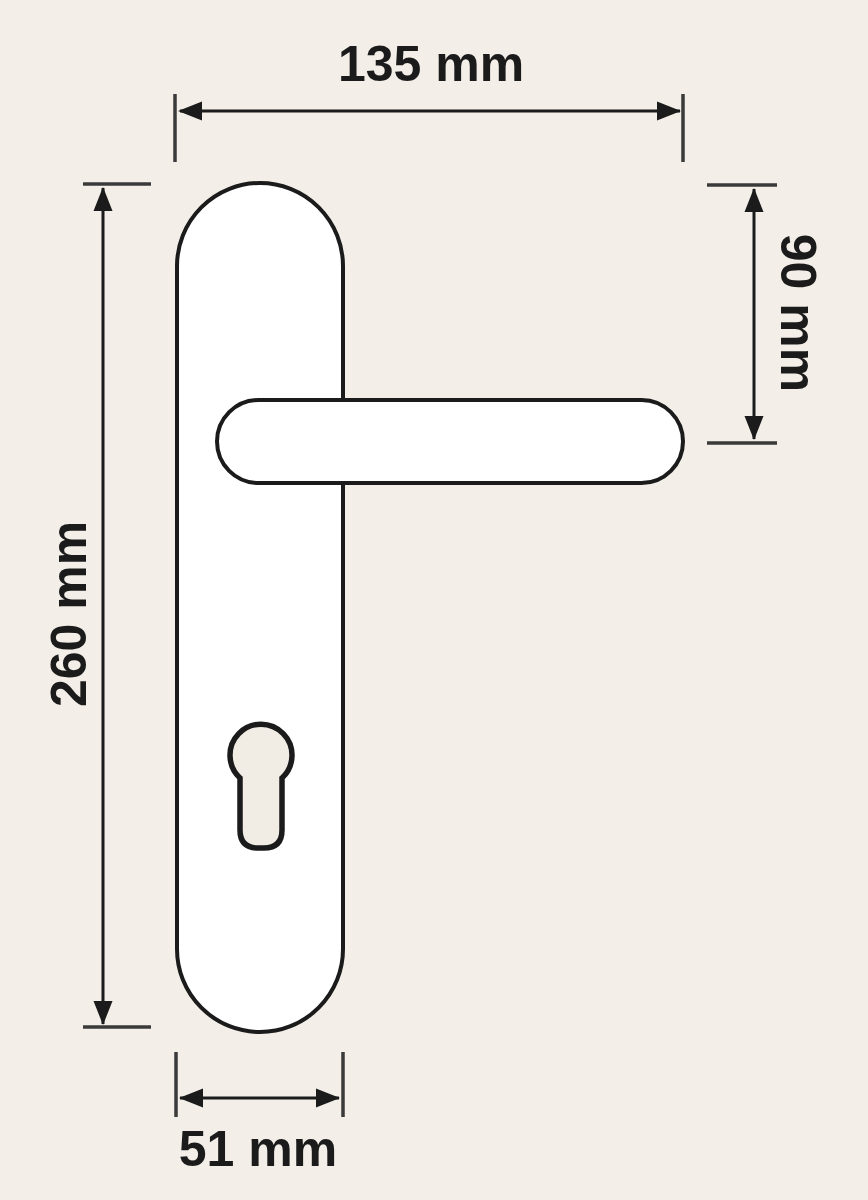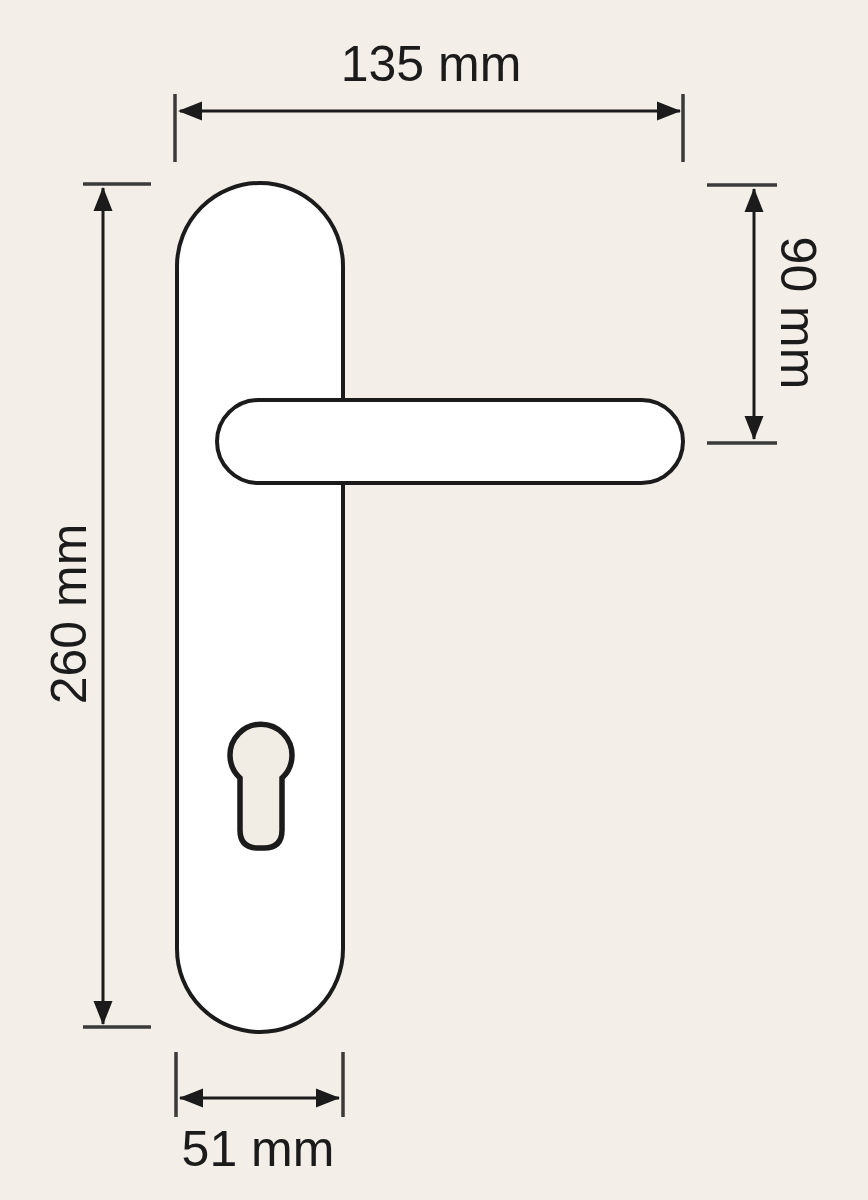--- a/index.html
+++ b/index.html
@@ -13,20 +13,21 @@
     margin: 0;
     padding: 0;
     background: var(--bg);
   }
   .stage {
     width: 868px;
     height: 1200px;
     background: var(--bg);
     position: relative;
     overflow: hidden;
+    font-weight: bold;
   }
   svg { display: block; }
   text {
     font-family: "Liberation Sans", "DejaVu Sans", sans-serif;
     font-size: 50px;
     fill: var(--ink);
   }
   .shape {
     fill: var(--shape_fill);
     stroke: var(--ink);

